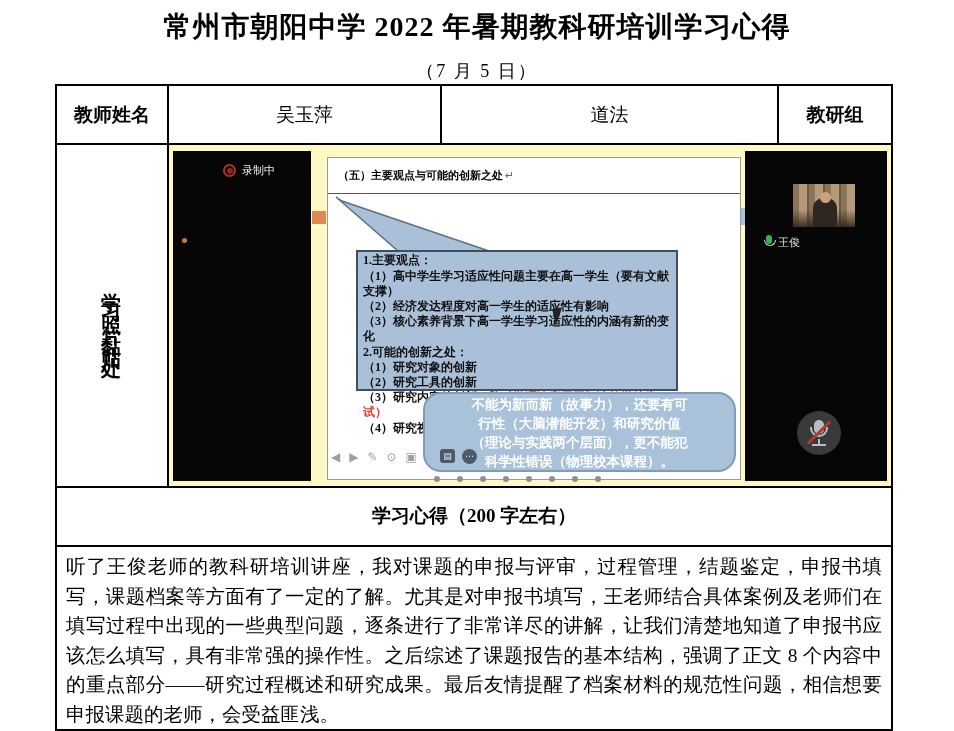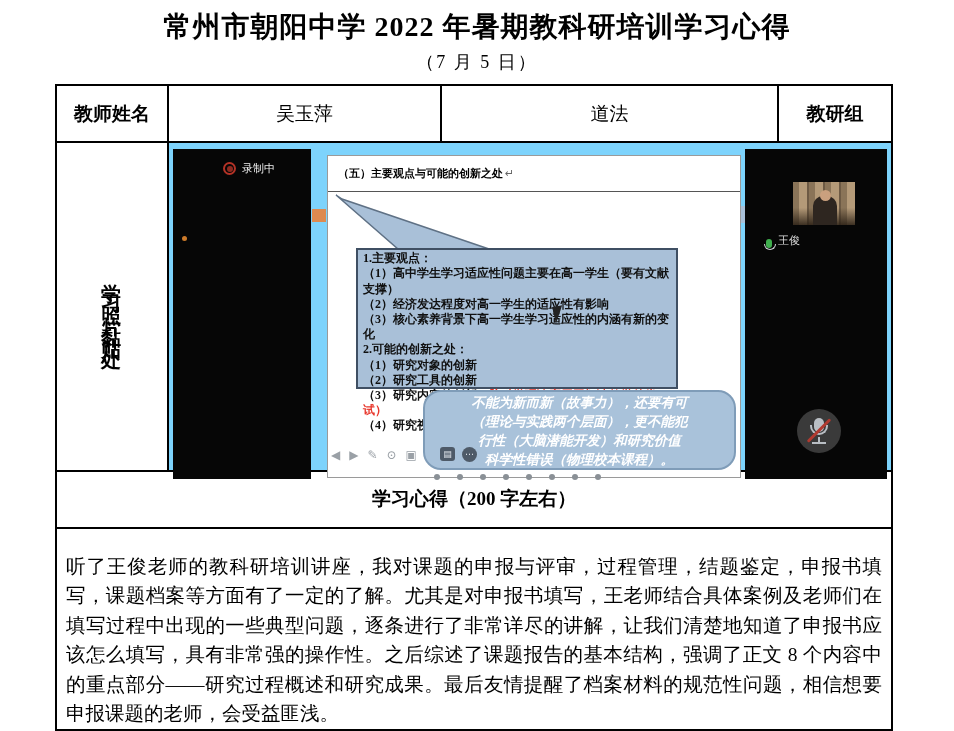--- a/index.html
+++ b/index.html
@@ -1,38 +1,38 @@
 <!DOCTYPE html>
 <html><head>
 <meta charset="utf-8">
 <style>
   * { margin:0; padding:0; box-sizing:border-box; }
   html,body { width:954px; height:731px; background:#fff; overflow:hidden;
     font-family:"Liberation Serif","DejaVu Serif",serif; color:#000; }
   .sans { font-family:"Liberation Sans","DejaVu Sans",sans-serif; }
 
   .doc-title { text-align:center; padding-top:8px; font-size:28px; font-weight:bold; letter-spacing:1px; }
-  .doc-subtitle { text-align:center; margin-top:4px; font-size:18px; letter-spacing:2px; }
+  .doc-subtitle { text-align:center; margin-top:13px; font-size:18px; letter-spacing:2px; }
 
   .form-table { position:absolute; left:55px; top:84px; width:838px; height:647px;
     border:2px solid #000; display:flex; flex-direction:column; }
   .row { display:flex; border-bottom:2px solid #000; }
   .row:last-child { border-bottom:none; }
   .cell { border-right:2px solid #000; display:flex; align-items:center; justify-content:center; }
   .cell:last-child { border-right:none; }
 
   .r1 { height:60px; }
   .r1 .cell { font-size:19px; }
   .lbl { font-weight:bold; }
   .c-w1 { width:112px; } .c-w2 { width:273px; } .c-w3 { width:112px; } .c-flex { flex:1; }
 
   .r2 { height:346px; }
   .side-label { writing-mode:vertical-lr; font-weight:bold; font-size:20px; letter-spacing:11px; }
 
-  .photo-cell { position:relative; background:#7dd3fc; padding:0; display:block; }
+  .photo-cell { position:relative; background:#fef9c3; padding:0; display:block; }
 
   .panel { position:absolute; background:#060606; }
   .left-panel { left:4px; top:6px; width:138px; height:330px; }
   .right-panel { left:576px; top:6px; width:142px; height:330px; }
 
   .rec-wrap { position:absolute; left:50px; top:12px; display:flex; align-items:center; gap:6px; }
   .rec-ring { width:13px; height:13px; border:2px solid #b galerie; border:2px solid #b33226; border-radius:50%;
     display:flex; align-items:center; justify-content:center; }
   .rec-dot { width:6px; height:6px; background:#8e2a20; border-radius:50%; }
   .rec-text { color:#eee; font-size:11px; }
@@ -49,21 +49,21 @@
 
   .callout-svg { position:absolute; left:0; top:0; }
 
   .blue-box { position:absolute; left:28px; top:92px; width:322px; height:141px;
     background:#a9c0d8; border:2px solid #3f4f63; padding:1px 5px;
     font-size:12px; font-weight:bold; line-height:15.2px; color:#101010; }
   .blue-box .red { color:#e8372c; }
 
   .bubble { position:absolute; left:95px; top:234px; width:313px; height:80px;
     background:#a9c2da; border:2px solid #7f9cb8; border-radius:18px;
-    color:#fff; font-size:13.5px; font-weight:bold; line-height:19px; text-align:center; padding-top:1px;font-style:italic; }
+    color:#fff; font-size:13.5px; font-weight:bold; line-height:19px; text-align:center; padding-top:1px; }
 
   .toolbar { position:absolute; left:3px; top:292px; display:flex; gap:9px; align-items:center; }
   .tb-icon { color:#9aa0a6; font-size:12px; line-height:14px; }
   .dk-icon { position:absolute; width:15px; height:14px; background:#4e5a68; border-radius:3px;
     color:#dfe4ea; font-size:9px; line-height:14px; text-align:center; z-index:6; }
   .dk-chat { left:112px; top:291px; }
   .dk-more { left:134px; top:291px; border-radius:50%; width:15px; height:15px; }
 
   .page-dots { position:absolute; left:106px; top:318px; display:flex; gap:17px; z-index:7; }
   .page-dots i { width:6px; height:6px; border-radius:50%; background:#8a9096; }
@@ -75,40 +75,40 @@
   .thumb { position:absolute; left:48px; top:33px; width:62px; height:43px; overflow:hidden;
     background:
       linear-gradient(180deg, rgba(0,0,0,0) 60%, rgba(40,30,20,.85) 100%),
       repeating-linear-gradient(90deg, #8a7458 0 6px, #b49a78 6px 14px, #6d5a44 14px 16px);
   }
   .thumb .person { position:absolute; left:20px; top:14px; width:24px; height:30px;
     background:#2e2620; border-radius:10px 10px 0 0; }
   .thumb .head { position:absolute; left:27px; top:8px; width:11px; height:11px;
     background:#caa07e; border-radius:50%; }
 
-  .name-row { position:absolute; left:21px; top:84px; display:flex; align-items:flex-end; gap:6px; }
+  .name-row { position:absolute; left:21px; top:84px; display:flex; align-items:flex-start; gap:6px; }
   .mic-glyph { width:6px; height:9px; background:#3fae4e; border-radius:3px; position:relative; }
   .mic-glyph:after { content:""; position:absolute; left:-2px; top:5px; width:10px; height:5px;
     border:1.5px solid #cfd3d8; border-top:none; border-radius:0 0 6px 6px; }
   .name-text { color:#ddd; font-size:11px; }
 
   .mute-btn { position:absolute; left:52px; top:260px; width:44px; height:44px; border-radius:50%;
     background:#3a3a3a; }
   .mute-mic-body { position:absolute; left:17px; top:9px; width:10px; height:14px; background:#b9bec4; border-radius:5px; }
   .mute-mic-arc { position:absolute; left:13px; top:16px; width:18px; height:10px;
     border:2px solid #b9bec4; border-top:none; border-radius:0 0 10px 10px; }
   .mute-mic-stem { position:absolute; left:21px; top:28px; width:2px; height:5px; background:#b9bec4; }
   .mute-mic-base { position:absolute; left:15px; top:33px; width:14px; height:2px; background:#b9bec4; }
   .mute-slash { position:absolute; left:6px; top:20px; width:32px; height:3px; background:#b03a30;
     transform:rotate(-45deg); border-radius:2px; }
 
   .r3 { height:60px; align-items:center; justify-content:center; display:flex;
     font-size:19px; font-weight:bold; }
 
-  .r4 { flex:1; display:block; padding:23px 9px 0 9px; font-size:19.5px; line-height:29.5px;
+  .r4 { flex:1; display:block; padding:5px 9px 0 9px; font-size:19.5px; line-height:29.5px;
     text-align:justify; }
 </style>
 </head>
 <body>
 
 <div class="doc-title">常州市朝阳中学 2022 年暑期教科研培训学习心得</div>
 <div class="doc-subtitle">（7 月 5 日）</div>
 
 <div class="form-table">
 
@@ -157,22 +157,22 @@
           <div>（1）研究对象的创新</div>
           <div>（2）研究工具的创新</div>
           <div><span>（3）研究内容的创新</span><span class="red">（脑科学理论应用于阅读教学的尝试）</span></div>
           <div><span>（4）研究视角的创新</span><span class="red">（上课睡觉还可以怎么研究?）</span></div>
         </div>
 
         <div class="cursor"></div>
 
         <div class="bubble">
           <div>不能为新而新（故事力），还要有可</div>
+          <div>行性（大脑潜能开发）和研究价值</div>
           <div>（理论与实践两个层面），更不能犯</div>
-          <div>行性（大脑潜能开发）和研究价值</div>
           <div>科学性错误（物理校本课程）。</div>
         </div>
 
         <div class="toolbar">
           <span class="tb-icon">◀</span>
           <span class="tb-icon">▶</span>
           <span class="tb-icon">✎</span>
           <span class="tb-icon">⊙</span>
           <span class="tb-icon">▣</span>
         </div>

